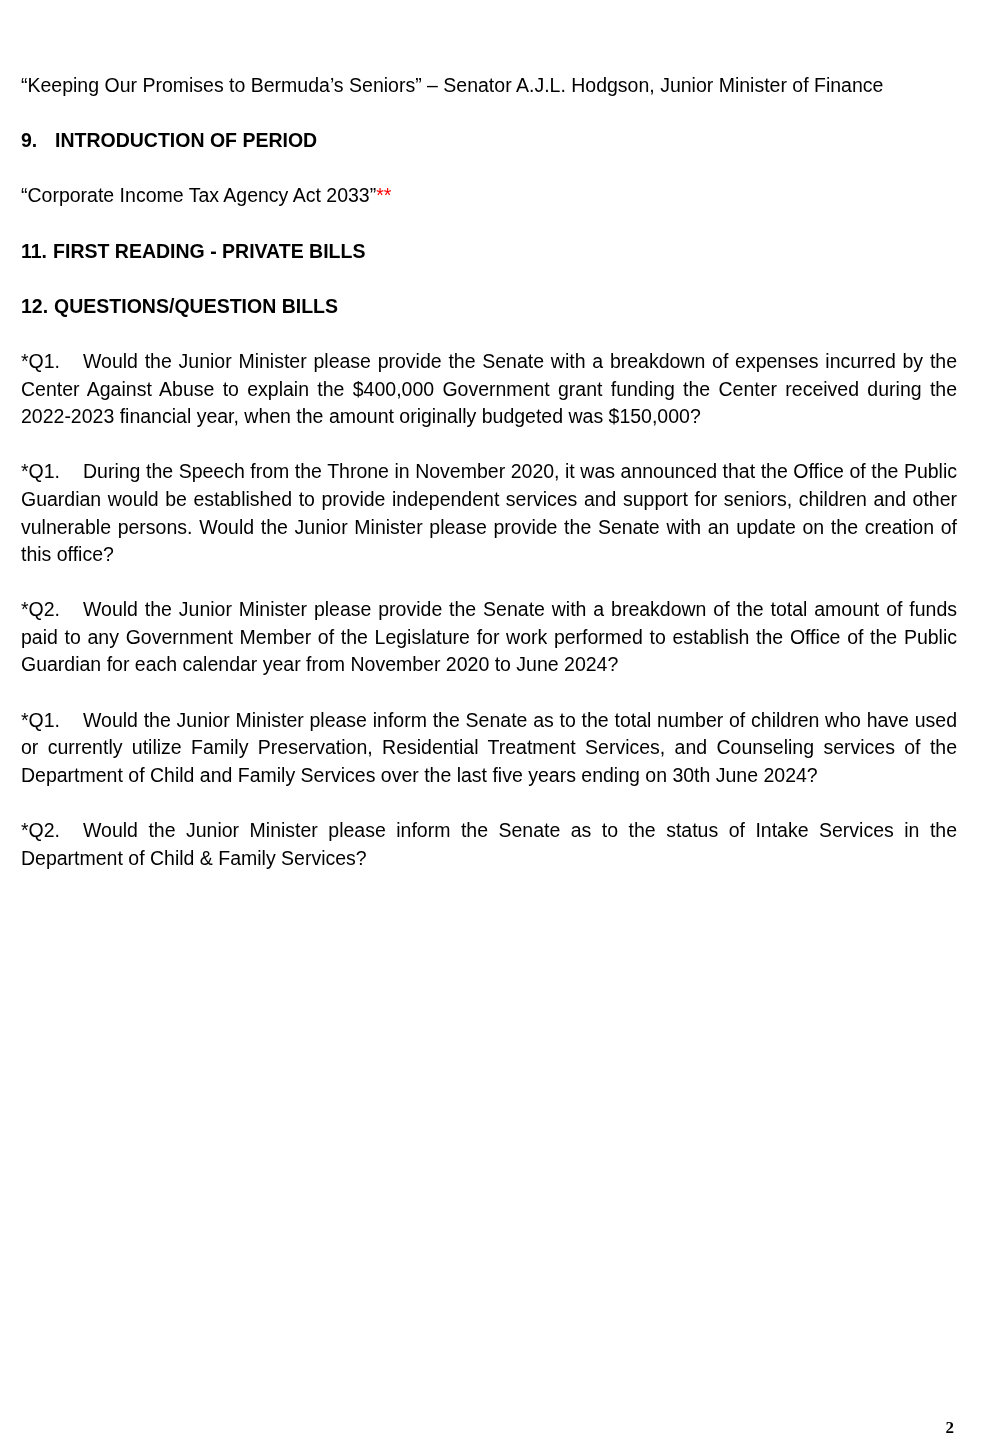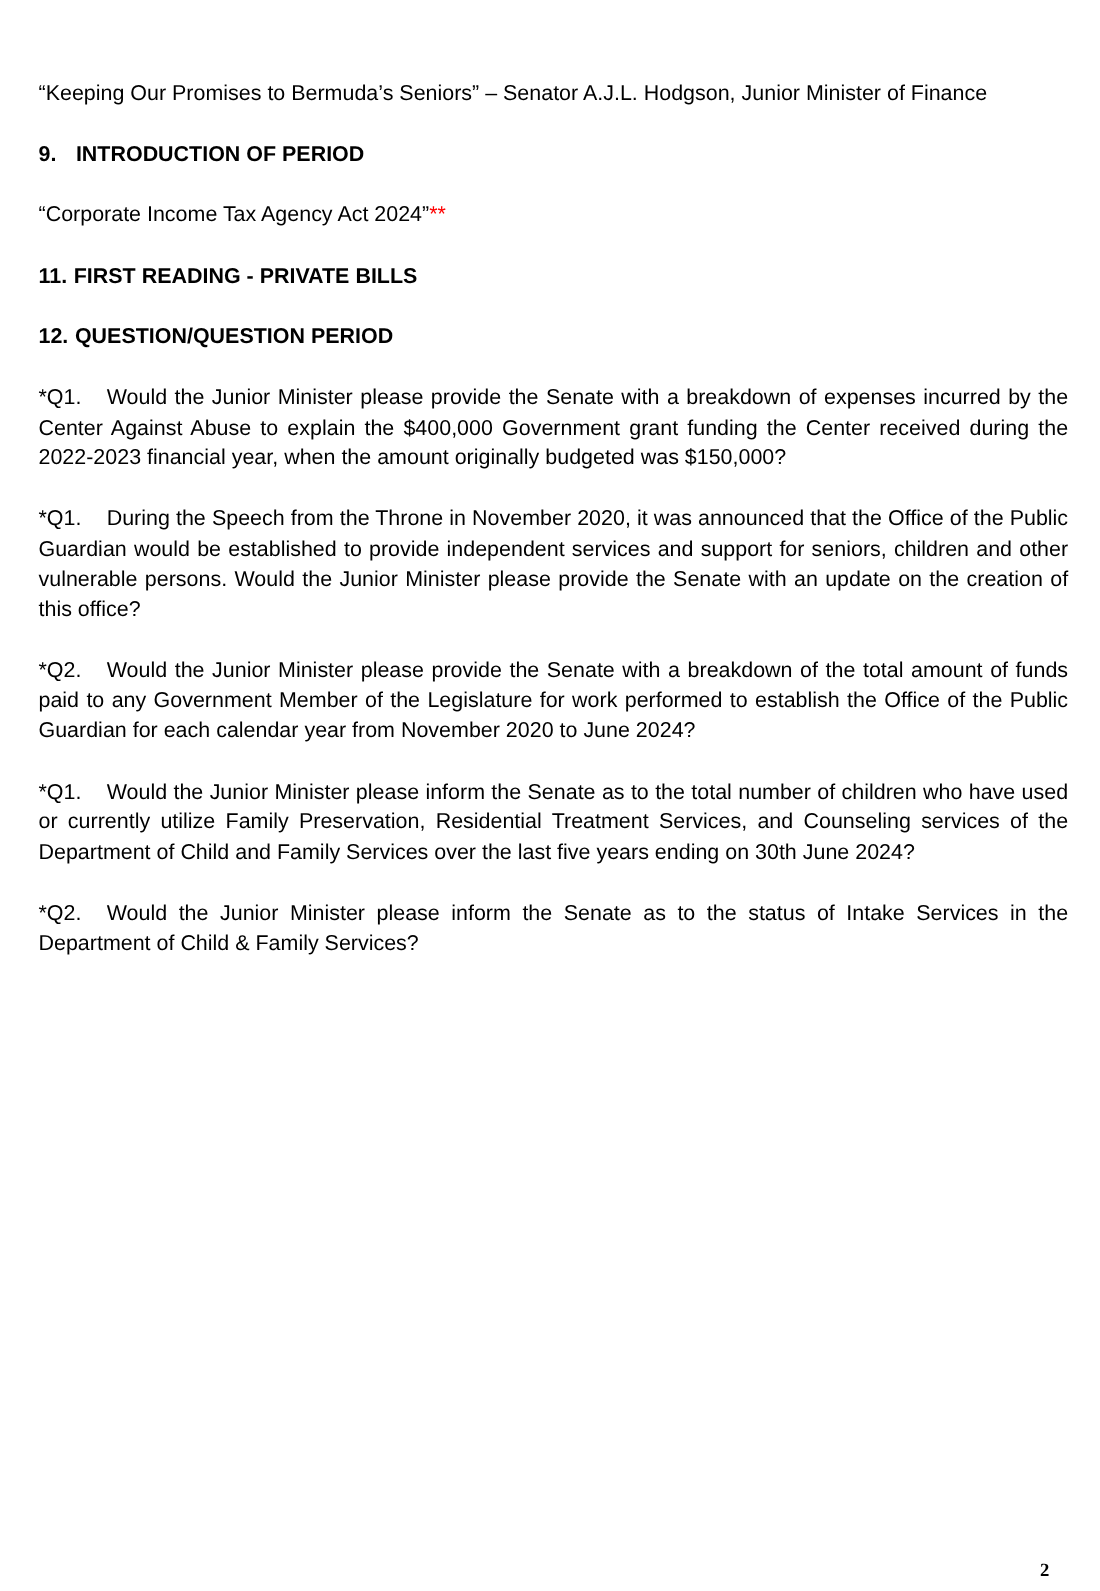--- a/index.html
+++ b/index.html
@@ -10,21 +10,21 @@
     body {
       width: 1000px;
       height: 1446px;
       position: relative;
       overflow: hidden;
       color: #000000;
       font-family: "Liberation Sans", "DejaVu Sans", sans-serif;
     }
     .page {
       position: absolute;
-      left: 35px;
+      left: 21px;
       top: 72px;
       width: 936px;
       font-size: 19.5px;
       line-height: 27.6px;
     }
     .para {
       margin: 0 0 27.6px 0;
     }
     .bold {
       font-weight: bold;
@@ -67,29 +67,29 @@
 <div class="page">
 
   <p class="para">“Keeping Our Promises to Bermuda’s Seniors” – Senator A.J.L. Hodgson, Junior Minister of Finance</p>
 
   <div class="heading">
     <span class="num">9.</span><span>INTRODUCTION OF PERIOD</span>
   </div>
 
 
   <p class="para">
-    <span>“Corporate Income Tax Agency Act 2024”</span><span class="red">**</span>
+    <span>“Corporate Income Tax Agency Act 2033”</span><span class="red">**</span>
   </p>
 
   <div class="heading">
     <span class="num wide">11.</span><span>FIRST READING - PRIVATE BILLS</span>
   </div>
 
   <div class="heading">
-    <span class="num wide">12.</span><span>QUESTION/QUESTION PERIOD</span>
+    <span class="num wide">12.</span><span>QUESTIONS/QUESTION BILLS</span>
   </div>
 
   <p class="para justify">
     <span class="qlabel">*Q1.</span><span>Would the Junior Minister please provide the Senate with a breakdown of expenses incurred by the Center Against Abuse to explain the $400,000 Government grant funding the Center received during the 2022-2023 financial year, when the amount originally budgeted was $150,000?</span>
   </p>
 
   <p class="para justify">
     <span class="qlabel">*Q1.</span><span>During the Speech from the Throne in November 2020, it was announced that the Office of the Public Guardian would be established to provide independent services and support for seniors, children and other vulnerable persons.  Would the Junior Minister please provide the Senate with an update on the creation of this office?</span>
   </p>
   <p class="para justify">

